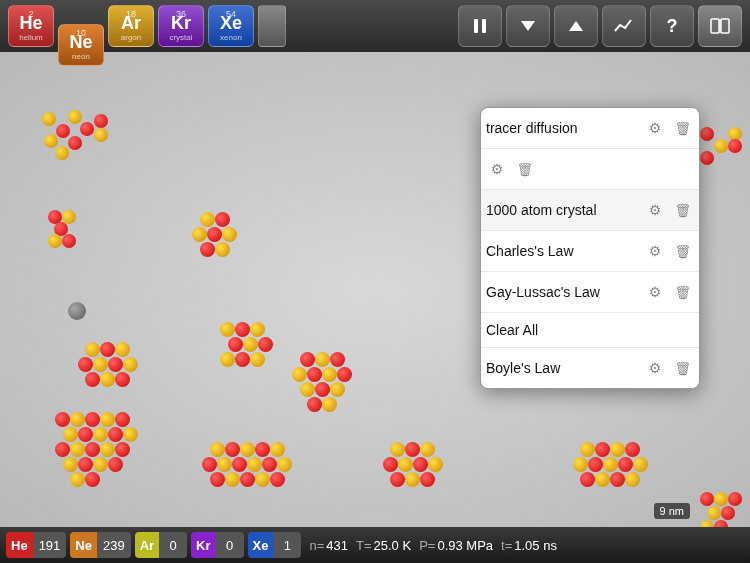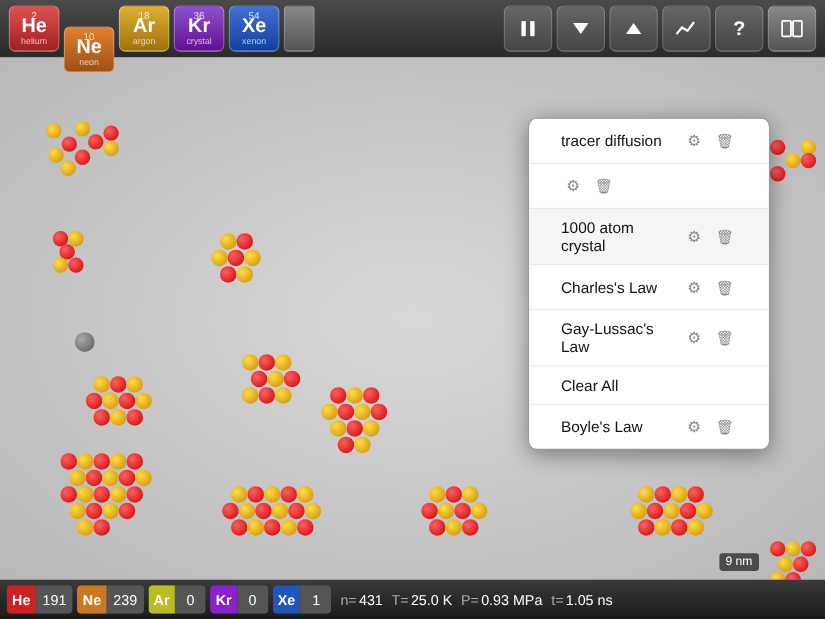--- a/index.html
+++ b/index.html
@@ -156,21 +156,21 @@
       top: -9px;
       right: 19px;
       border-left: 9px solid transparent;
       border-right: 9px solid transparent;
       border-bottom: 9px solid white;
     }
 
     .menu-item {
       display: flex;
       align-items: center;
-      padding: 9px 29px;
+      padding: 9px 5px;
       border-bottom: 1px solid #e8e8e8;
       cursor: pointer;
     }
     .menu-item:last-child {
       border-bottom: none;
     }
     .menu-item.highlighted {
       background: #f5f5f5;
     }
     .menu-item-label {

